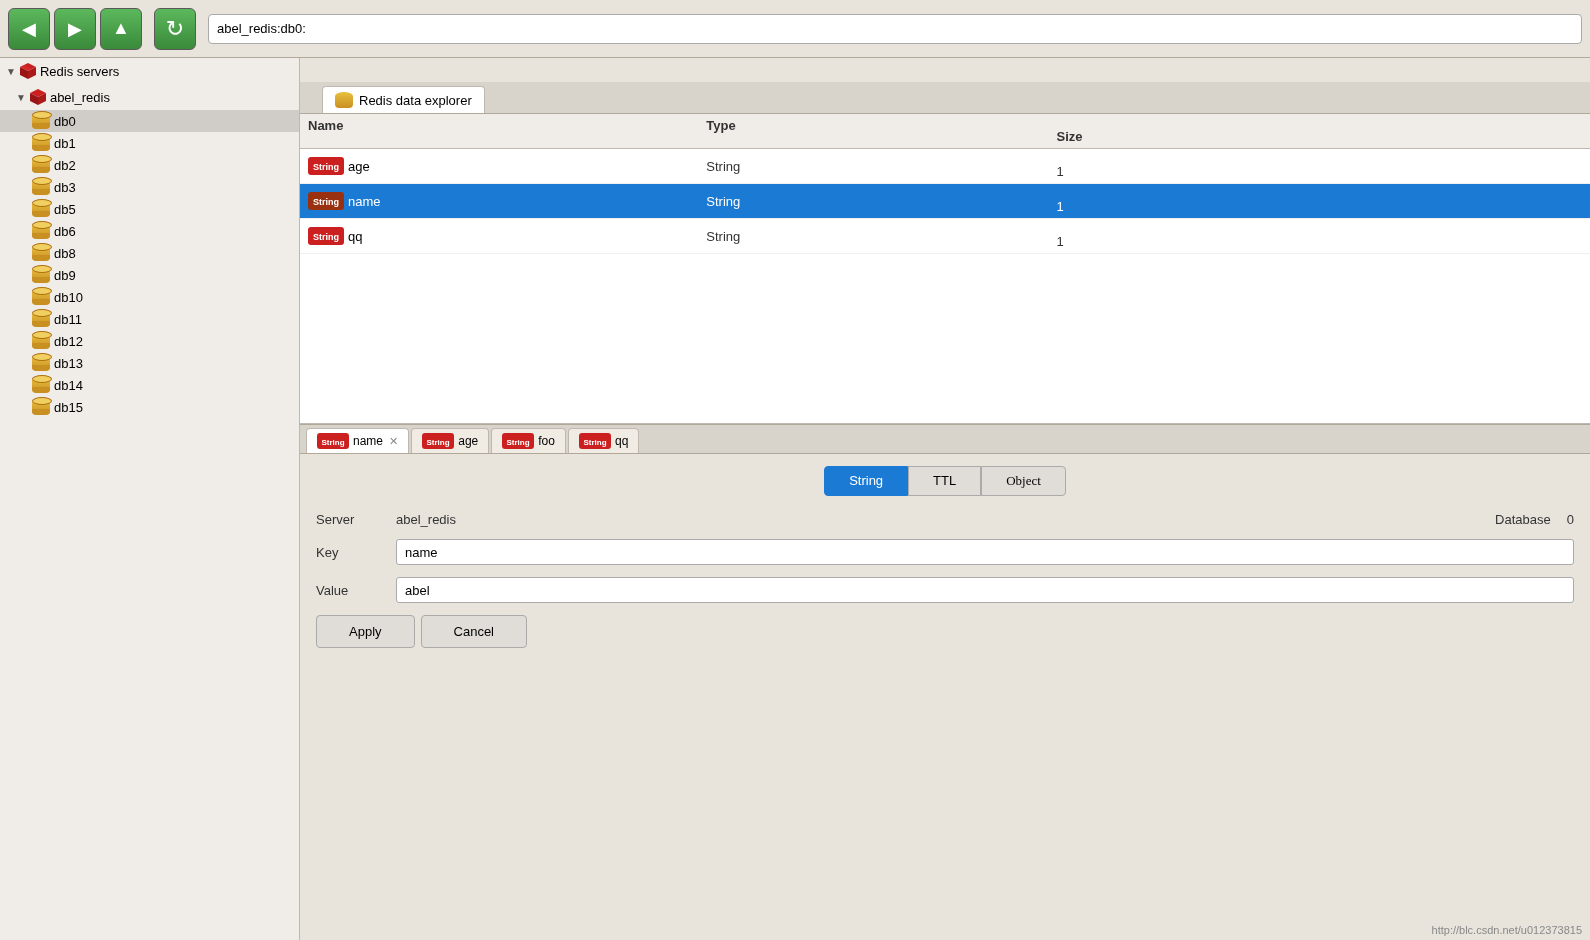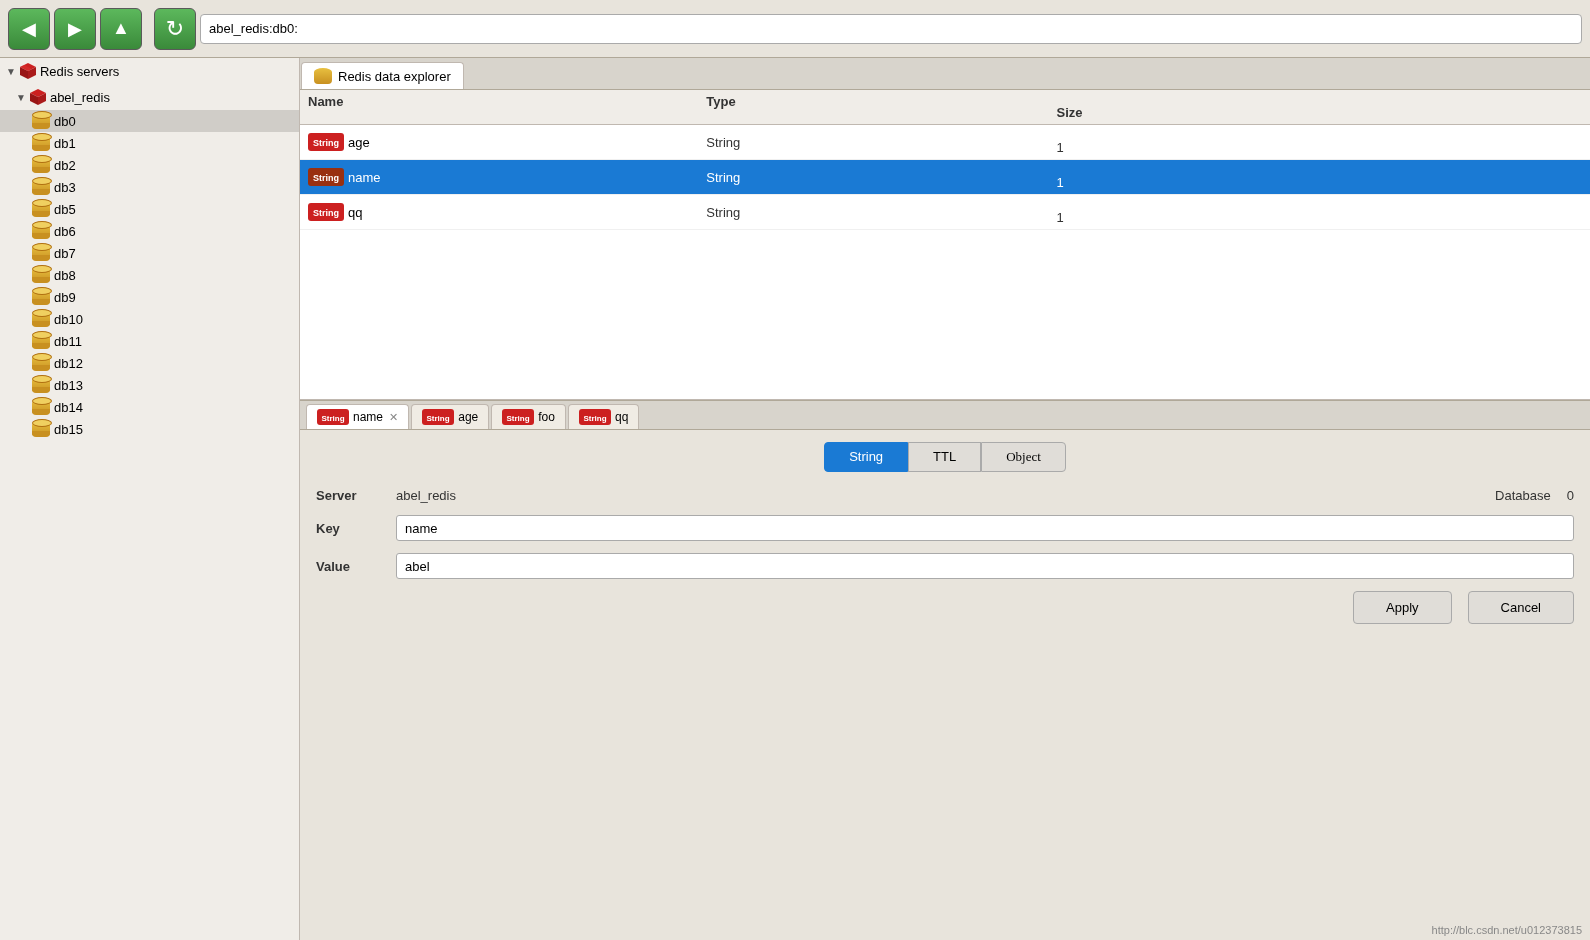--- a/index.html
+++ b/index.html
@@ -11,21 +11,21 @@
     }
     .toolbar-btn {
       width: 42px; height: 42px; border-radius: 6px; border: 1px solid #5a5a5a; background: linear-gradient(180deg, #5cb85c 0%, #3a8a3a 100%);
       display: flex; align-items: center; justify-content: center; cursor: pointer; color: white; font-size: 18px;
     }
     .toolbar-refresh {
       width: 42px; height: 42px; border-radius: 6px; border: 1px solid #5a5a5a; background: linear-gradient(180deg, #5cb85c 0%, #3a8a3a 100%);
       display: flex; align-items: center; justify-content: center; cursor: pointer; color: white; font-size: 18px; margin-left: 8px;
     }
     .address-bar {
-      flex: 1; height: 30px; border: 1px solid #aaa; border-radius: 4px; padding: 2px 8px; font-size: 13px; background: white; 
+      flex: 1; height: 30px; border: 1px solid #aaa; border-radius: 4px; padding: 2px 8px; font-size: 13px; background: white; margin-left: 8px;
     }
 
     
     .main-layout {
       display: flex; height: calc(940px - 58px);
     }
 
     
     .sidebar {
       width: 300px; background: #f0ede8; border-right: 1px solid #c0b8b0; overflow-y: auto; flex-shrink: 0;
@@ -53,21 +53,21 @@
       background: #c89020; border-radius: 0 0 50% 50%;
     }
 
     
     .content-area {
       flex: 1; display: flex; flex-direction: column; background: #e8e4dc; overflow: hidden;
     }
 
     
     .explorer-tab-bar {
-      display: flex; align-items: flex-end; background: #d8d4cc; border-bottom: 1px solid #b0a898; padding: 4px 1px 0;
+      display: flex; align-items: flex-end; background: #d8d4cc; border-bottom: 1px solid #b0a898; padding: 4px 22px 0; margin-top: 24px;
     }
     .explorer-tab {
       display: flex; align-items: center; padding: 5px 12px; background: #f0ece4; border: 1px solid #c0b8b0; border-bottom: none;
       border-radius: 4px 4px 0 0; cursor: pointer; margin-right: 2px; font-size: 13px;
     }
     .explorer-tab.active { background: white; }
     .table-header {
       display: flex; background: #f0ede8; border-bottom: 1px solid #c0b8b0; padding: 4px 8px;
     }
     .table-header-cell {
@@ -119,32 +119,32 @@
       padding: 6px 24px; border: 1px solid #aaa; background: #e0ddd8; cursor: pointer; font-size: 13px;
     }
     .type-tab:first-child { border-radius: 4px 0 0 4px; }
     .type-tab:last-child { border-radius: 0 4px 4px 0; font-family: Liberation Serif, serif; }
     .type-tab.active { background: #1a7ad4; color: white; border-color: #1a7ad4; }
 
     
     .field-row {
       display: flex; align-items: center; margin-bottom: 12px;
     }
-    .field-label { width: 80px; color: #333; font-size: 13px; font-weight: bold; }
+    .field-label { width: 80px; color: #333; font-size: 13px; }
     .field-value { color: #333; font-size: 13px; }
     .field-spacer { flex: 1; }
     .field-db-label { color: #333; font-size: 13px; margin-left: 60px; }
     .field-db-value { color: #333; font-size: 13px; margin-left: 16px; }
 
     .field-input {
       flex: 1; height: 26px; border: 1px solid #aaa; border-radius: 3px; padding: 2px 8px; font-size: 13px; background: white;
     }
 
     .btn-row {
-      display: flex; justify-content: flex-end; gap: 16px; margin-top: 8px;
+      display: flex; gap: 6px; margin-top: 8px;
     }
     .btn {
       padding: 8px 32px; border: 1px solid #aaa; border-radius: 4px; background: #e0ddd8; cursor: pointer; font-size: 13px;
     }
 
     
     .watermark {
       position: absolute; bottom: 4px; right: 8px; font-size: 11px; color: #888;
     }
 
@@ -226,24 +226,20 @@
     <div class="sidebar-item indent-2">
       <span class="db-icon"></span>
       <span>db5</span>
     </div>
     <div class="sidebar-item indent-2">
       <span class="db-icon"></span>
       <span>db6</span>
     </div>
     <div class="sidebar-item indent-2">
       <span class="db-icon"></span>
-      <span>db7</span>
-    </div>
-    <div class="sidebar-item indent-2">
-      <span class="db-icon"></span>
       <span>db8</span>
     </div>
     <div class="sidebar-item indent-2">
       <span class="db-icon"></span>
       <span>db9</span>
     </div>
     <div class="sidebar-item indent-2">
       <span class="db-icon"></span>
       <span>db10</span>
     </div>

